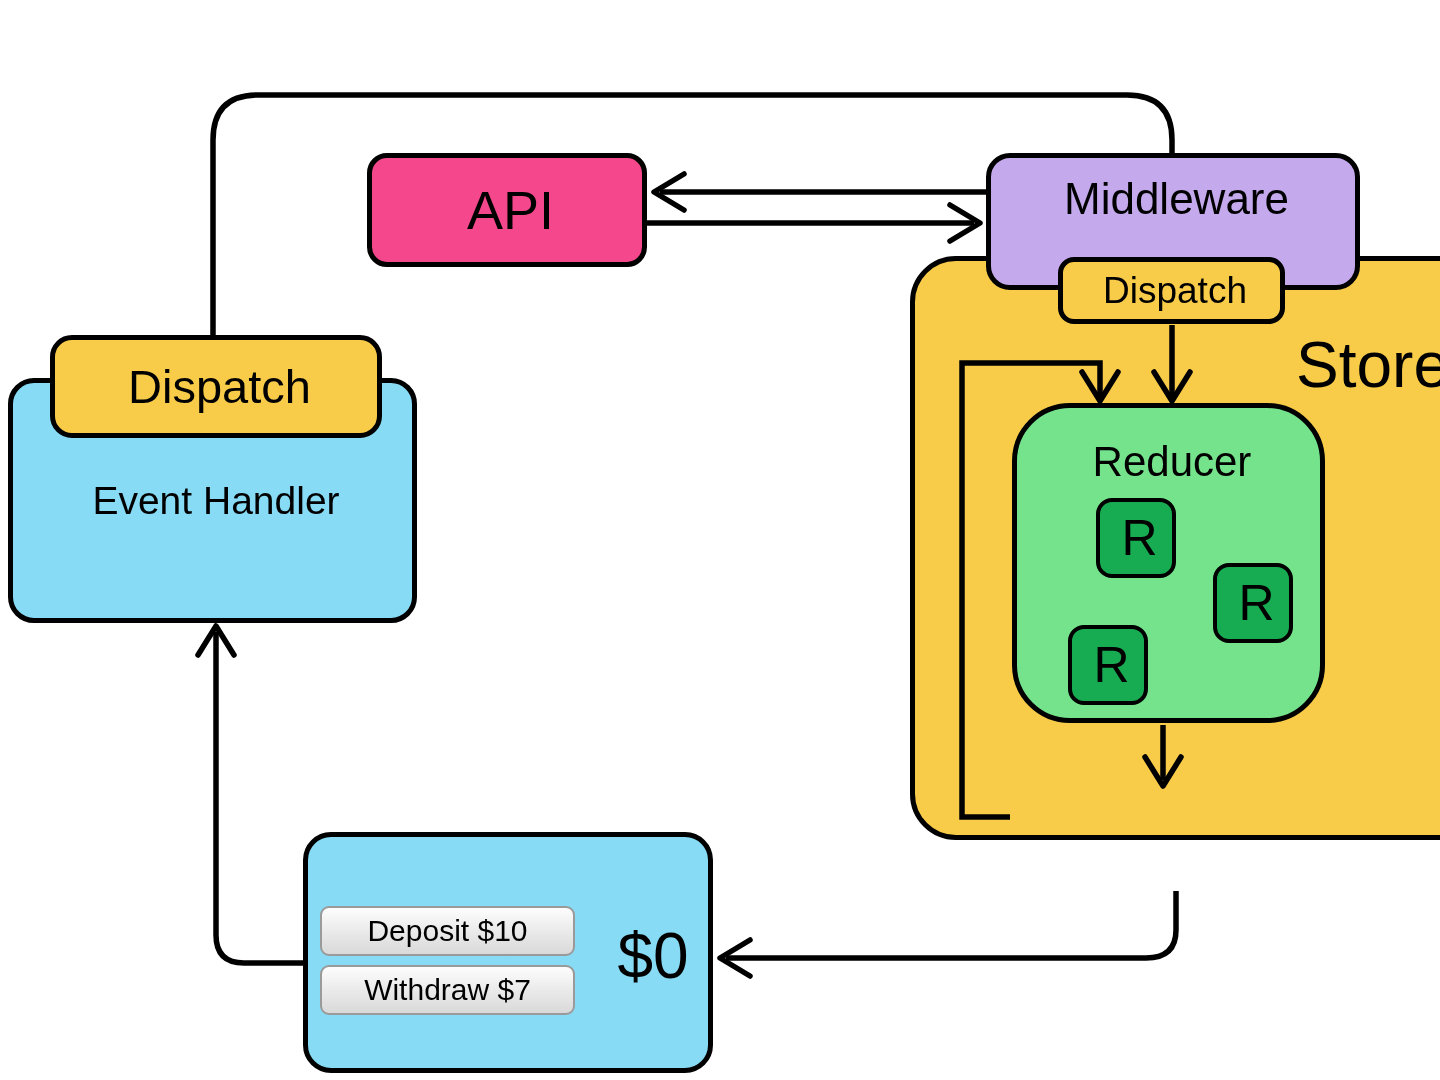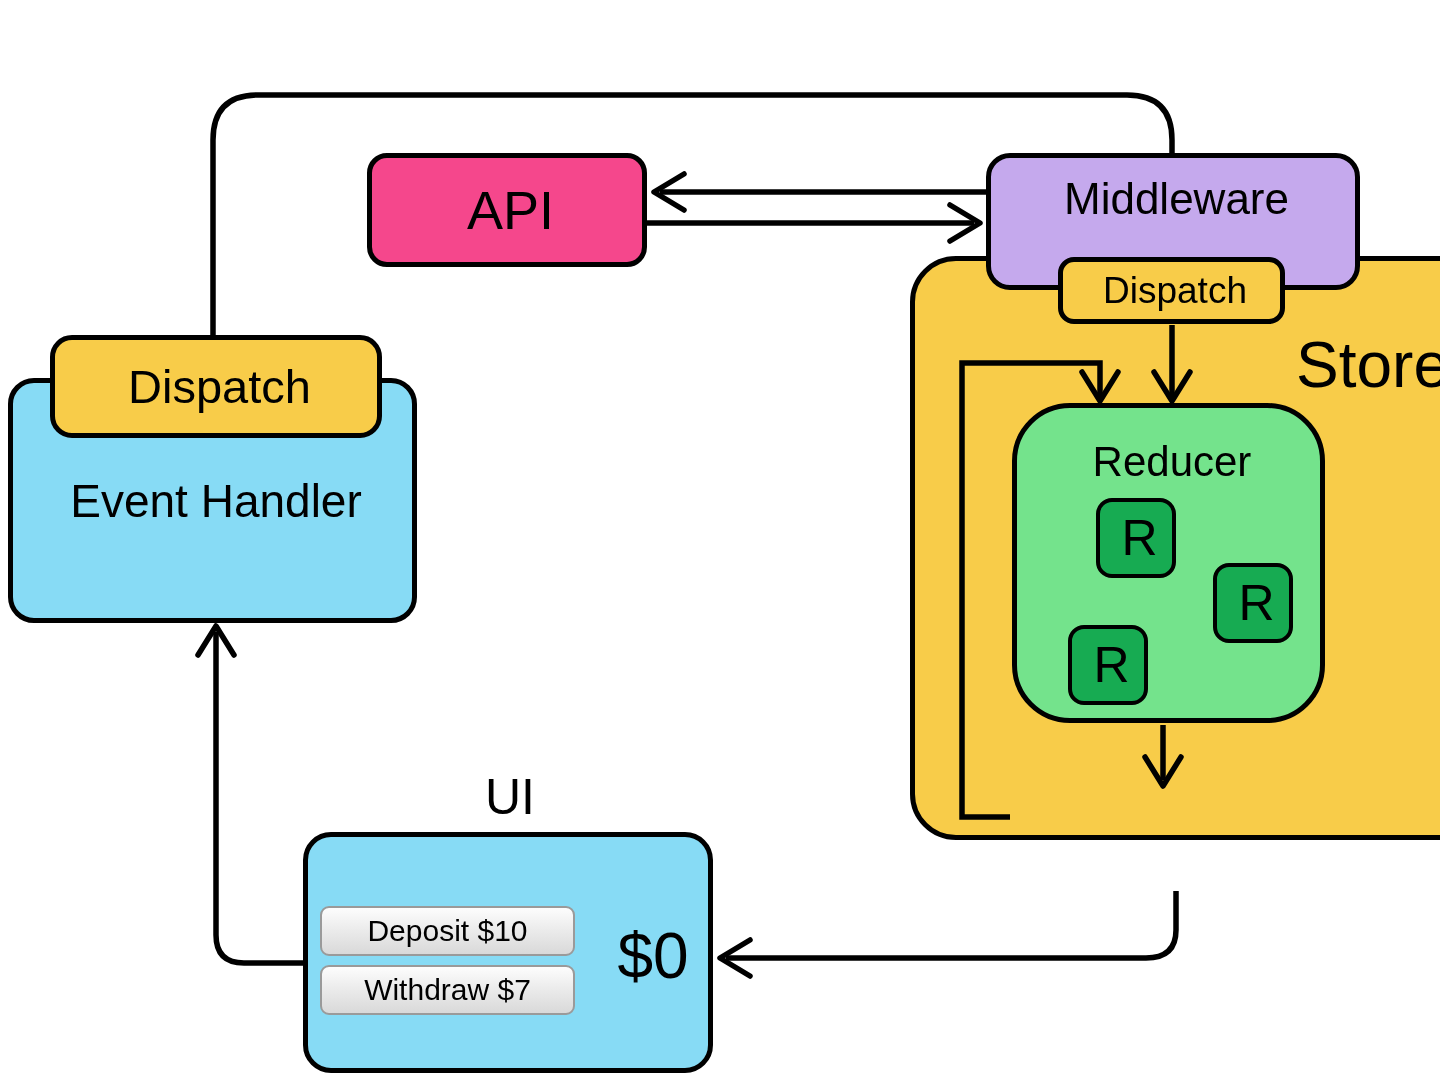--- a/index.html
+++ b/index.html
@@ -19,21 +19,21 @@
   .middleware-label{margin-top:16px;font-size:44px;}
   .store-dispatch{left:1058px;top:257px;width:227px;height:67px;background:var(--yellow);border-radius:16px;font-size:37px;}
   .reducer{left:1012px;top:403px;width:313px;height:320px;background:var(--greenLight);border-radius:58px;
            align-items:flex-start;}
   .reducer-label{margin-top:30px;font-size:42px;}
   .rbox{width:80px;height:80px;background:var(--greenDark);border:4px solid #000;border-radius:16px;
         font-size:50px;}
   .r1{left:1096px;top:498px;} .r2{left:1213px;top:563px;} .r3{left:1068px;top:625px;}
   .state{left:1005px;top:787px;width:337px;height:102px;background:var(--orange);border-radius:22px;font-size:52px;}
   .api{left:367px;top:153px;width:280px;height:114px;background:var(--pink);border-radius:20px;font-size:54px;}
-  .event-handler{left:8px;top:378px;width:409px;height:245px;background:var(--blue);border-radius:26px;font-size:46px;}
+  .event-handler{left:8px;top:378px;width:409px;height:245px;background:var(--blue);border-radius:26px;font-size:39px;}
   .dispatch-left{left:50px;top:335px;width:332px;height:103px;background:var(--yellow);border-radius:22px;font-size:47px;}
   .ui-label{position:absolute;left:420px;top:768px;width:180px;text-align:center;font-size:50px;}
   .ui-box{left:303px;top:832px;width:410px;height:241px;background:var(--blue);border-radius:28px;}
   .ui-btn{position:absolute;width:255px;height:50px;border:2px solid var(--buttonBorder);border-radius:9px;
           background:linear-gradient(#fdfdfd,#ececec 45%,#d9d9d9);
           display:flex;align-items:center;justify-content:center;font-size:30px;box-sizing:border-box;}
   .btn-deposit{left:12px;top:69px;}
   .btn-withdraw{left:12px;top:128px;}
   .balance{position:absolute;left:280px;top:82px;width:130px;text-align:center;font-size:64px;}
 </style>
@@ -90,20 +90,19 @@
     <span>API</span>
   </div>
 
   <div class="box event-handler">
     <span>Event Handler</span>
   </div>
   <div class="box dispatch-left">
     <span>Dispatch</span>
   </div>
 
-  <div class="ui-label">UI</div>
   <div class="box ui-box">
     <button class="ui-btn btn-deposit">Deposit $10</button>
     <button class="ui-btn btn-withdraw">Withdraw $7</button>
     <span class="balance">$0</span>
   </div>
 
 </div>
 
 </body></html>

